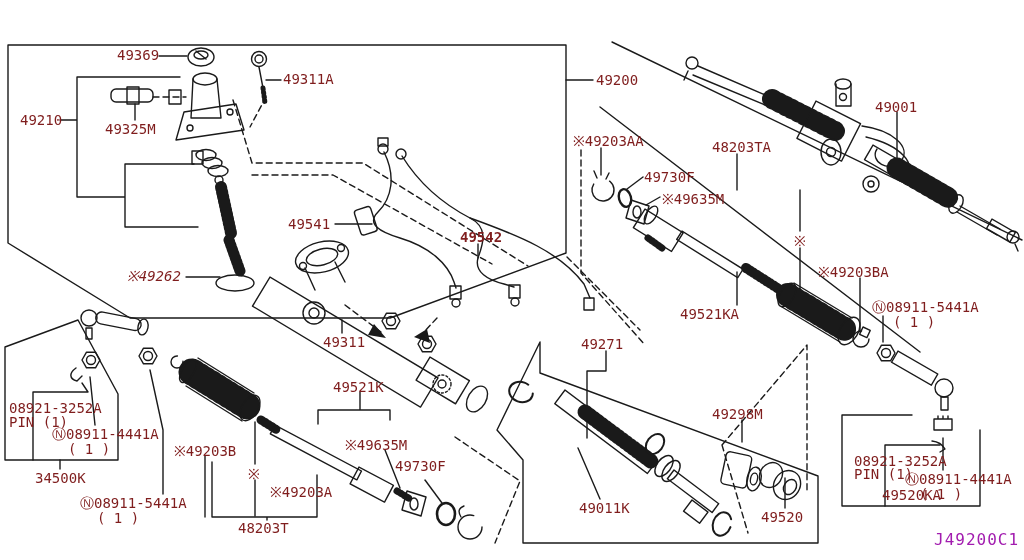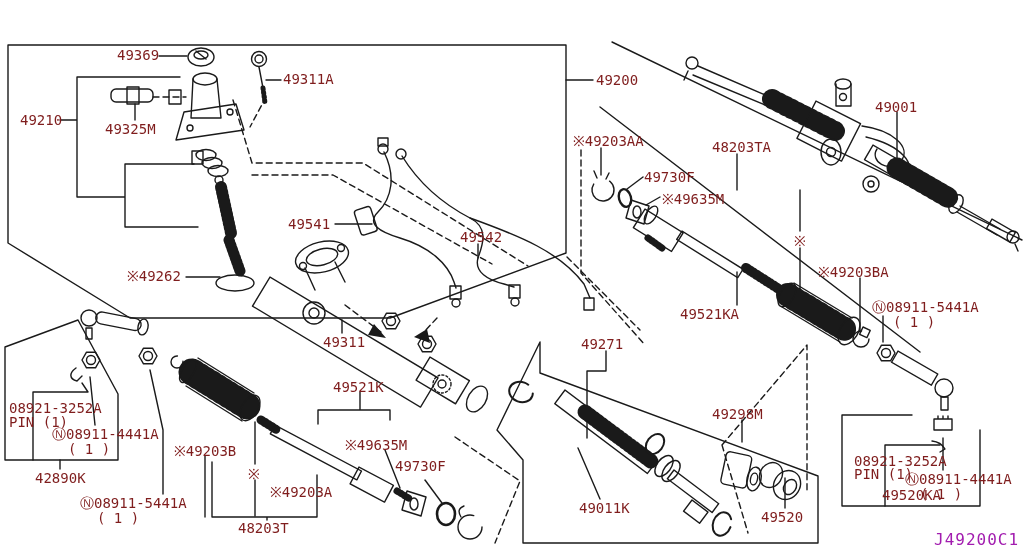--- a/index.html
+++ b/index.html
@@ -296,39 +296,39 @@
       <div class="plabel" style="left: 283px; top: 72px;">49311A</div>
       <div class="plabel" style="left: 20px; top: 113px;">49210</div>
       <div class="plabel" style="left: 105px; top: 122px;">49325M</div>
       <div class="plabel" style="left: 596px; top: 73px;">49200</div>
       <div class="plabel" style="left: 875px; top: 100px;">49001</div>
       <div class="plabel" style="left: 573px; top: 134px;">※49203AA</div>
       <div class="plabel" style="left: 712px; top: 140px;">48203TA</div>
       <div class="plabel" style="left: 644px; top: 170px;">49730F</div>
       <div class="plabel" style="left: 662px; top: 192px;">※49635M</div>
       <div class="plabel" style="left: 288px; top: 217px;">49541</div>
-      <div class="plabel" style="left: 460px; top: 230px;">49542</div>
-      <div class="plabel" style="left: 127px; top: 269px;">※49262</div>
+      <div class="plabel" style="left: 460px; top: 230px; font-weight: bold;">49542</div>
+      <div class="plabel" style="left: 127px; top: 269px; font-style: italic;">※49262</div>
       <div class="plabel" style="left: 794px; top: 234px;">※</div>
       <div class="plabel" style="left: 818px; top: 265px;">※49203BA</div>
       <div class="plabel" style="left: 872px; top: 300px;">Ⓝ08911-5441A</div>
       <div class="plabel" style="left: 893px; top: 315px;">( 1 )</div>
       <div class="plabel" style="left: 680px; top: 307px;">49521KA</div>
       <div class="plabel" style="left: 323px; top: 335px;">49311</div>
       <div class="plabel" style="left: 581px; top: 337px;">49271</div>
       <div class="plabel" style="left: 333px; top: 380px;">49521K</div>
       <div class="plabel" style="left: 9px; top: 401px;">08921-3252A</div>
       <div class="plabel" style="left: 9px; top: 415px;">PIN (1)</div>
       <div class="plabel" style="left: 52px; top: 427px;">Ⓝ08911-4441A</div>
       <div class="plabel" style="left: 68px; top: 442px;">( 1 )</div>
       <div class="plabel" style="left: 712px; top: 407px;">49298M</div>
       <div class="plabel" style="left: 345px; top: 438px;">※49635M</div>
       <div class="plabel" style="left: 174px; top: 444px;">※49203B</div>
       <div class="plabel" style="left: 395px; top: 459px;">49730F</div>
-      <div class="plabel" style="left: 35px; top: 471px;">42890K</div>
+      <div class="plabel" style="left: 35px; top: 471px;">34500K</div>
       <div class="plabel" style="left: 248px; top: 467px;">※</div>
       <div class="plabel" style="left: 270px; top: 485px;">※49203A</div>
       <div class="plabel" style="left: 854px; top: 454px;">08921-3252A</div>
       <div class="plabel" style="left: 854px; top: 467px;">PIN (1)</div>
       <div class="plabel" style="left: 905px; top: 472px;">Ⓝ08911-4441A</div>
       <div class="plabel" style="left: 920px; top: 487px;">( 1 )</div>
       <div class="plabel" style="left: 80px; top: 496px;">Ⓝ08911-5441A</div>
       <div class="plabel" style="left: 97px; top: 511px;">( 1 )</div>
       <div class="plabel" style="left: 579px; top: 501px;">49011K</div>
       <div class="plabel" style="left: 238px; top: 521px;">48203T</div>

